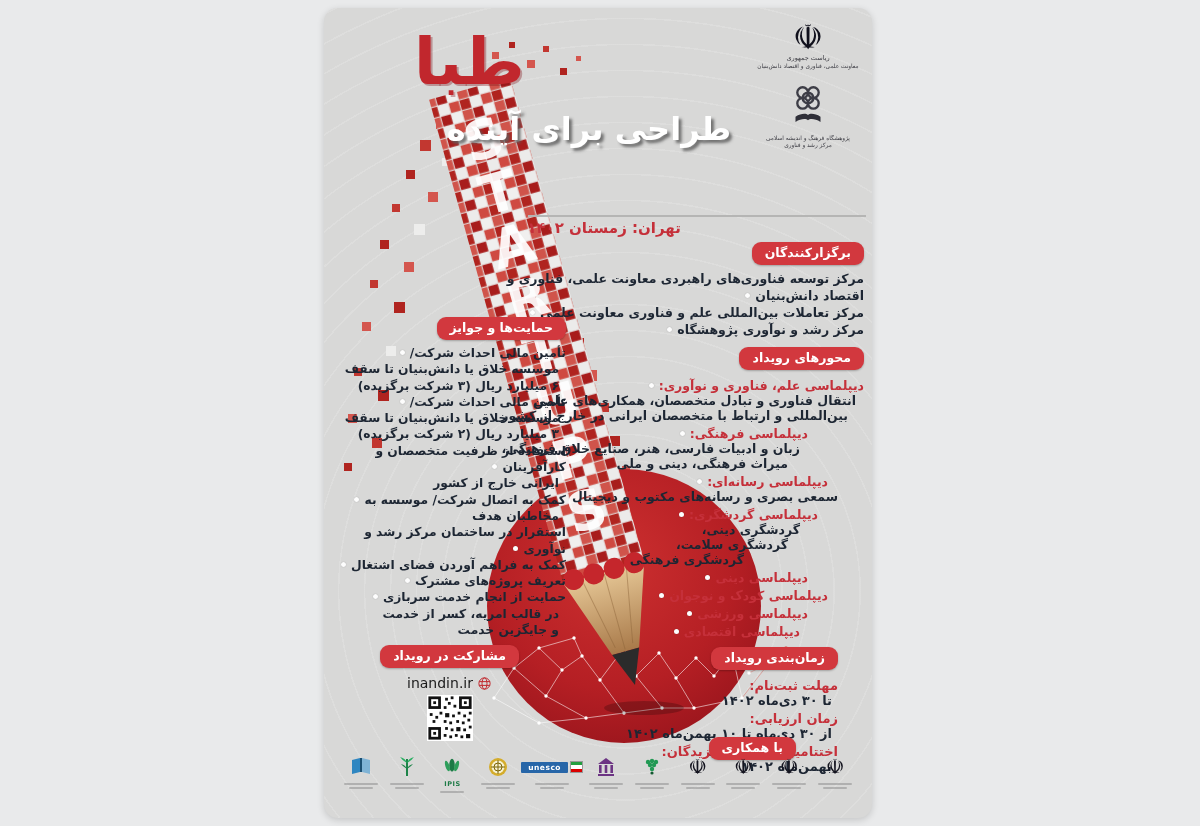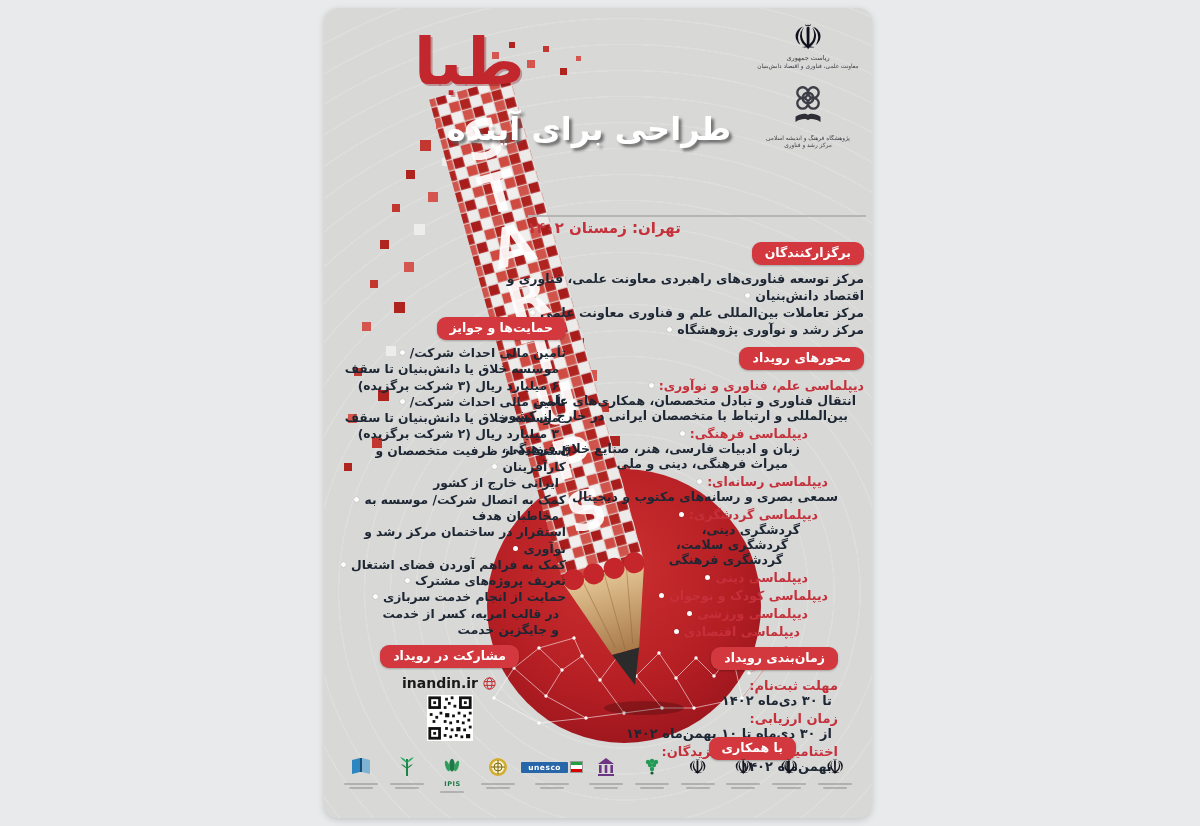--- a/index.html
+++ b/index.html
@@ -47,31 +47,31 @@
     background:#fdfdfd;box-shadow:0 0 1px rgba(0,0,0,.35);margin:0 5px 2px;vertical-align:middle;}
 
   
   .right-col{top:234px;right:8px;width:372px;text-align:right;}
   .org-line{font-size:12.5px;font-weight:bold;color:#1d2633;line-height:17px;}
   .tracks{margin-top:9px;}
   .t-line{font-size:12.5px;font-weight:bold;line-height:15px;color:#1d2633;}
   .t-line.h{color:#c5303a;margin-top:3px;}
   .mr1{margin-right:8px;}  .mr2{margin-right:16px;} .mr3{margin-right:26px;}
   .mr4{margin-right:36px;} .mr5{margin-right:46px;} .mr6{margin-right:56px;}
-  .mr7{margin-right:64px;} .mr8{margin-right:76px;} .mr9{margin-right:81px;}
+  .mr7{margin-right:64px;} .mr8{margin-right:76px;} .mr9{margin-right:120px;}
   .timeline{margin-top:8px;margin-right:26px;}
   .tl-label{font-size:13px;font-weight:bold;color:#c5303a;line-height:15px;margin-top:3px;}
   .tl-value{font-size:13px;font-weight:bold;color:#1d2633;line-height:15px;margin-right:6px;}
 
   
   .left-col{top:309px;left:2px;width:240px;text-align:right;}
   .s-line{font-size:12.3px;font-weight:bold;color:#1d2633;line-height:16.3px;text-align:right;}
   .s-cont{margin-right:7px;}
   .participate{margin-top:7px;text-align:center;width:205px;margin-right:14px;direction:ltr;}
-  .website-row{font-size:14px;font-weight:bold;color:#1a1a1a;margin:2px 0 4px;
+  .website-row{font-size:14px;font-weight:normal;color:#1a1a1a;margin:2px 0 4px;
     display:flex;align-items:center;justify-content:center;gap:4px;}
   .qr{display:inline-block;}
 
   
   .hamkari{right:76px;top:729px;}
   .logos-row{left:14px;right:14px;bottom:8px;height:56px;display:flex;direction:ltr;
     justify-content:space-between;align-items:flex-start;}
   .p-logo{width:46px;text-align:center;}
   .p-logo .ico{height:26px;display:flex;align-items:center;justify-content:center;}
   .p-logo .g{font-size:21px;line-height:1;color:#14141f;}

